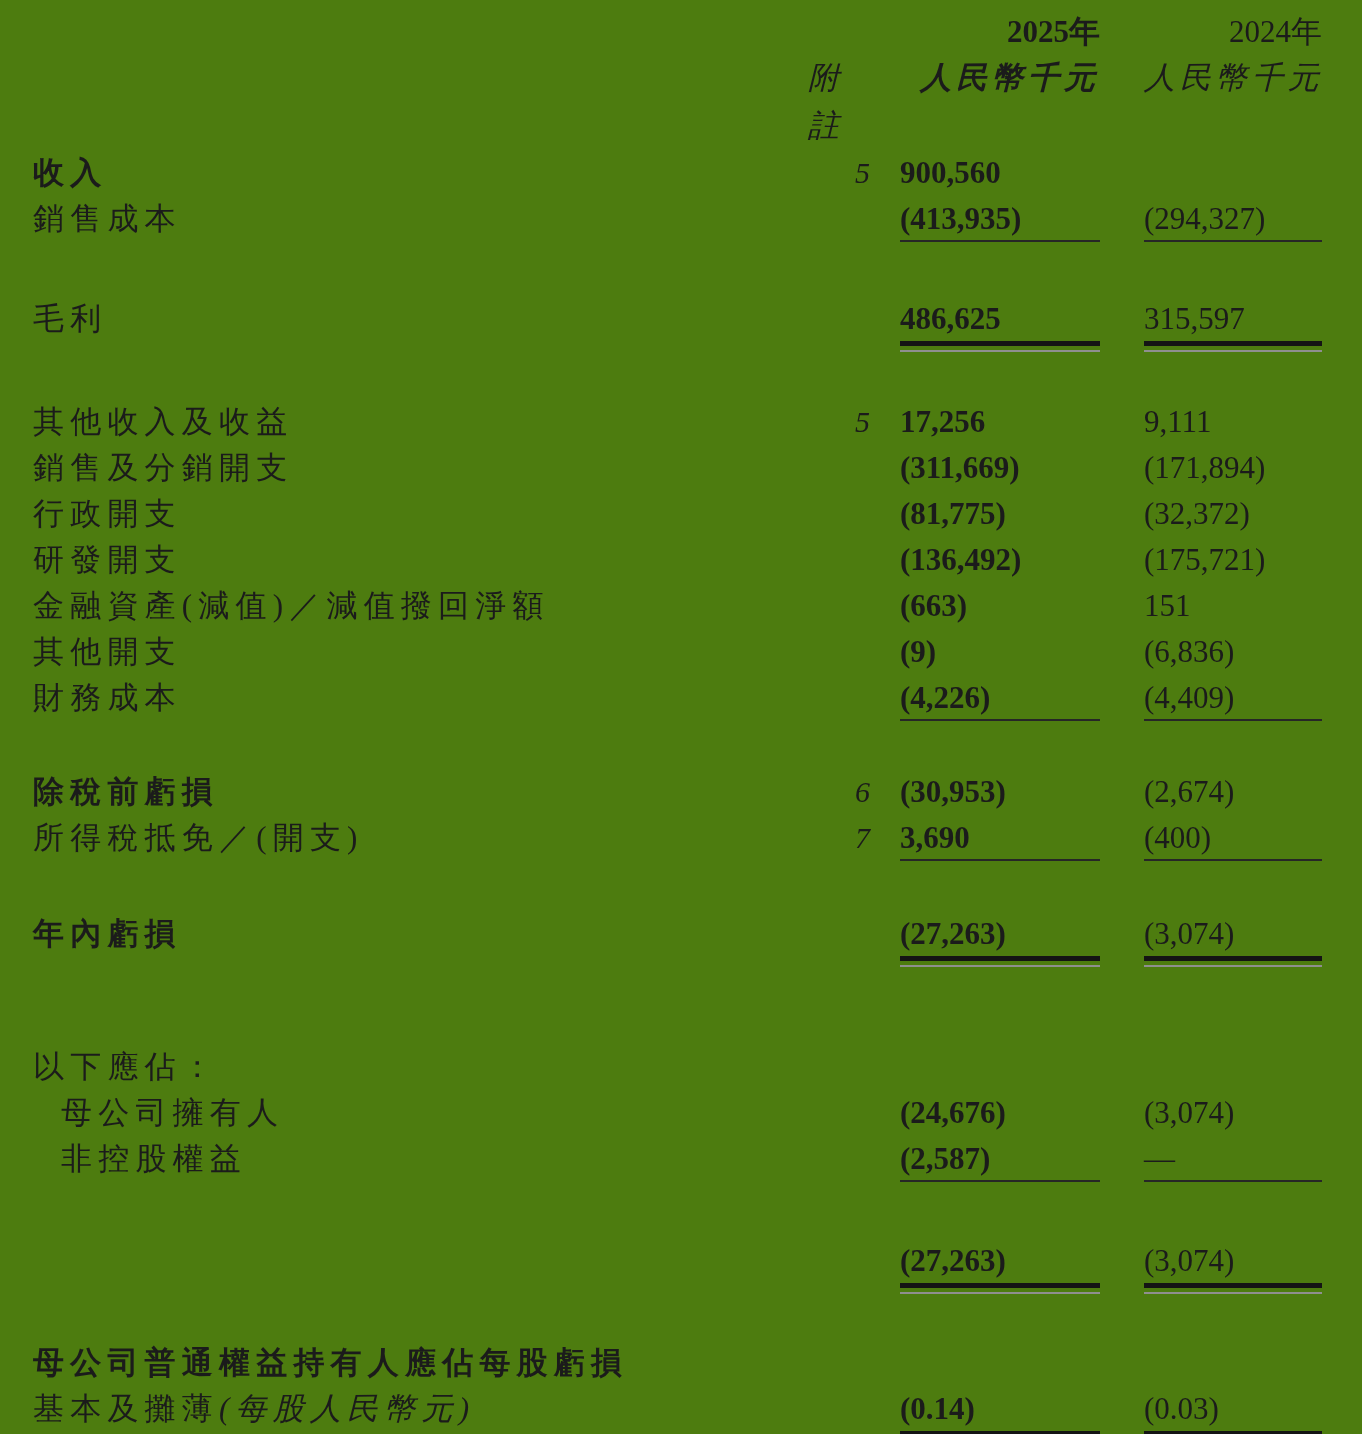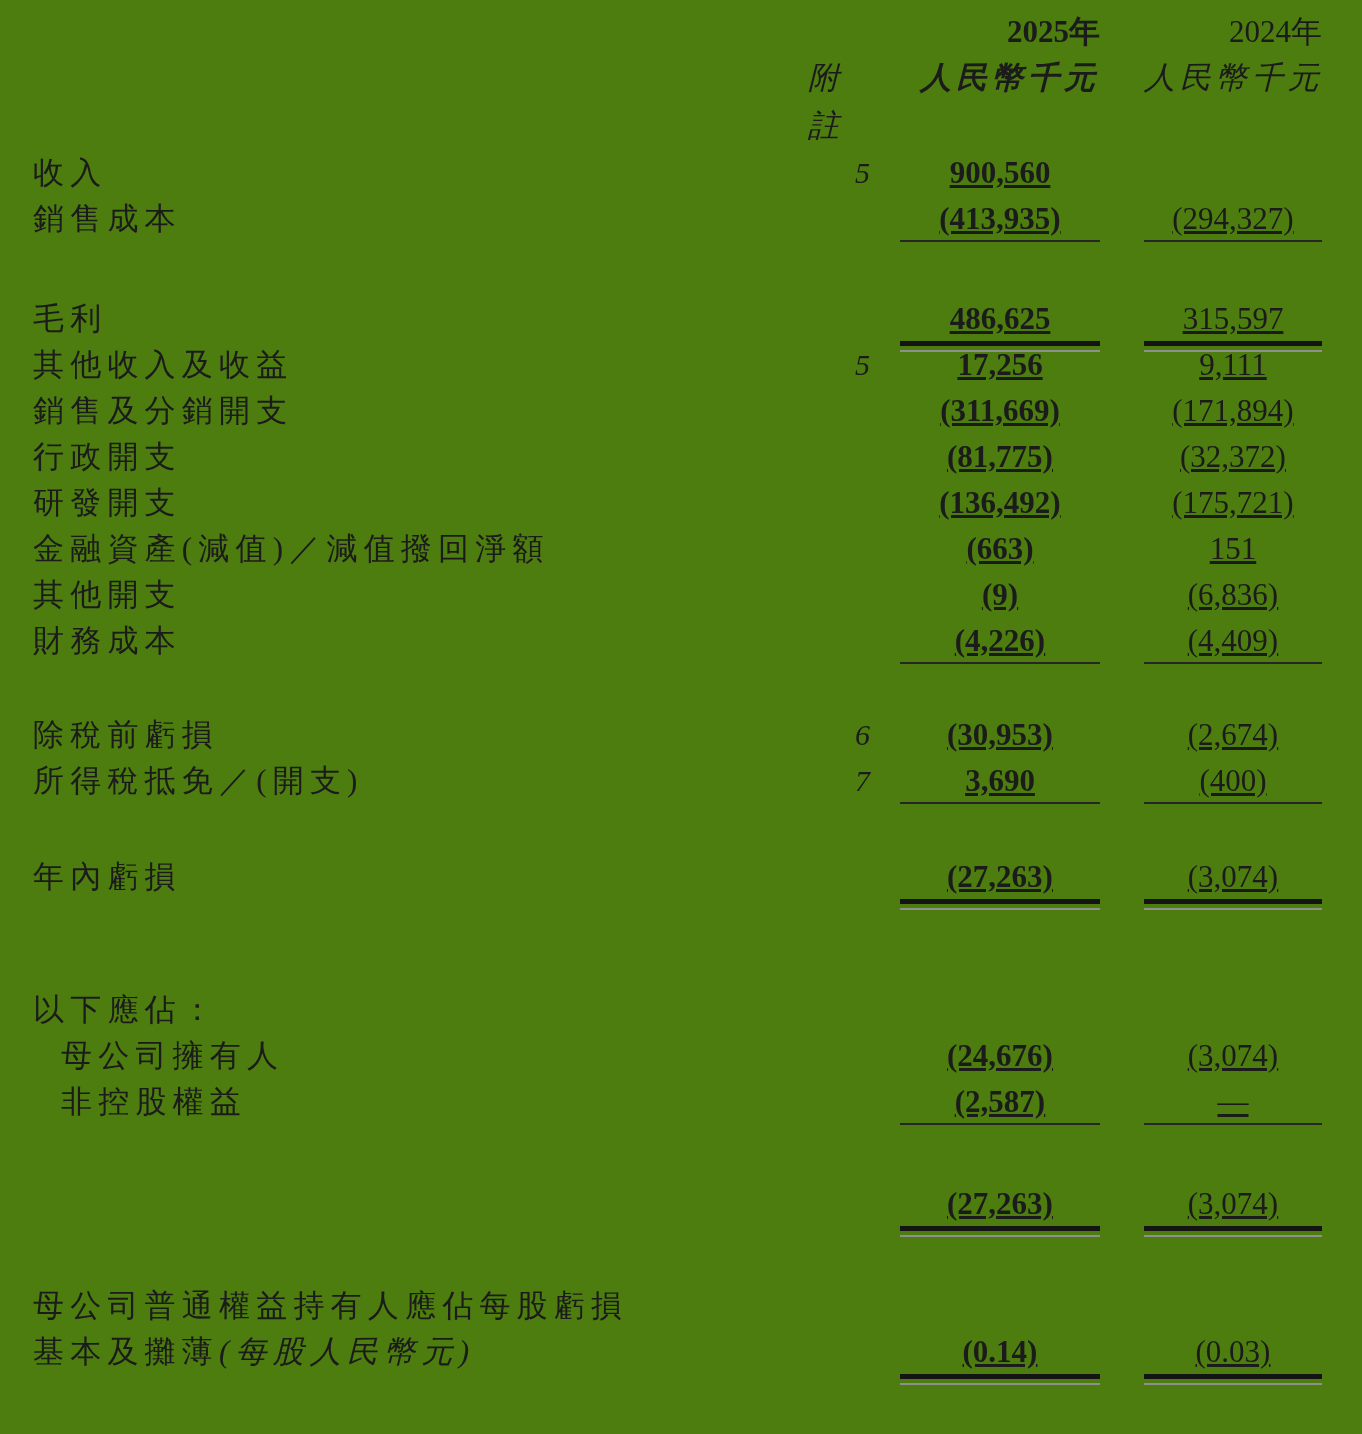--- a/index.html
+++ b/index.html
@@ -31,25 +31,25 @@
   .h-year { height: 44px; line-height: 44px; font-size: 31px; }
   .h-unit { height: 48px; line-height: 48px; font-size: 31px; margin-bottom: 48px; }
   .year { text-align: right; white-space: nowrap; }
   .year.y25 { font-weight: bold; }
   .unit { text-align: right; font-style: italic; letter-spacing: 0.16em; white-space: nowrap; }
   .unit.u25 { font-weight: bold; }
   .note-head { padding-right: 26px; font-style: italic; letter-spacing: 0.12em; }
 
   
   .label { letter-spacing: 0.20em; white-space: nowrap; }
-  .label.bold { font-weight: normal; }
+  .label.bold { font-weight: bold; }
   .label .it { font-style: italic; }
   .indent { padding-left: 28px; }
   .note { text-align: right; padding-right: 30px; font-style: italic; font-size: 30px; }
-  .val { text-align: center; position: relative; white-space: nowrap; text-decoration: underline; }
+  .val { text-align: left; position: relative; white-space: nowrap; }
   .val.v25 { font-weight: bold; }
 
   
   .rule-s .val::after {
     content: "";
     position: absolute;
     left: 0; right: 0;
     bottom: 0px;
     border-top: 2px solid #262626;
   }
@@ -58,21 +58,21 @@
     position: absolute;
     left: 0; right: 0;
     bottom: -10px;
     height: 4px;
     border-top: 5px solid #141414;
     border-bottom: 2px solid #8f8f8f;
   }
 
   
   .mt-a { margin-top: 54px; }
-  .mt-b { }
+  .mt-b { margin-top: 57px; }
   .mt-c { margin-top: 48px; }
   .mt-d { margin-top: 50px; }
   .mt-e { margin-top: 87px; }
   .mt-f { margin-top: 56px; }
 </style>
 </head>
 <body>
 
 <div class="page">
 

